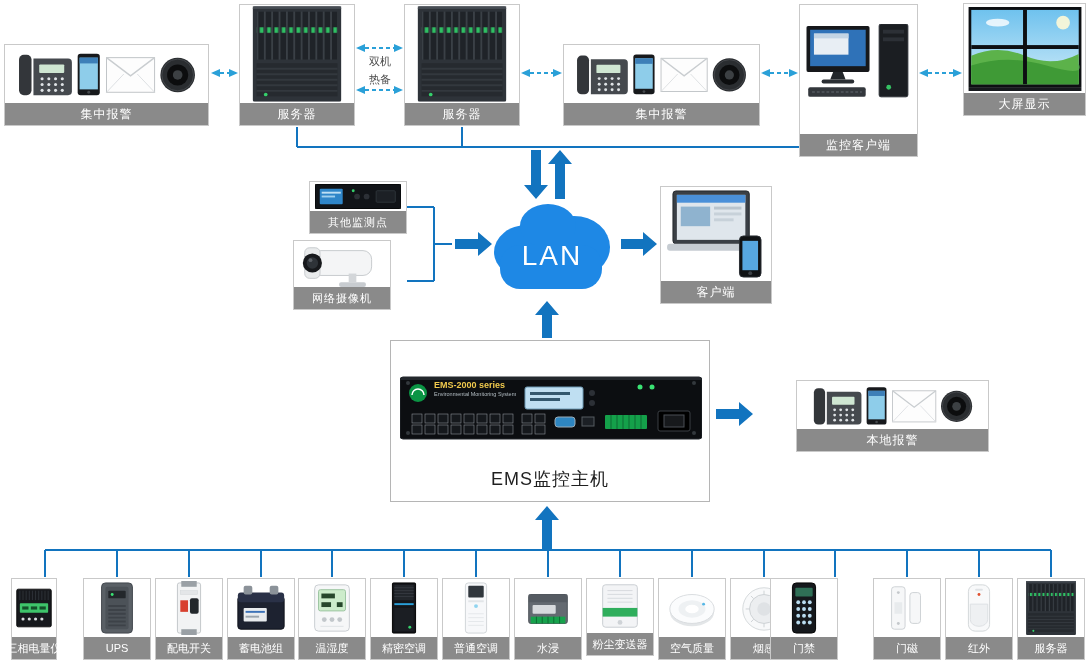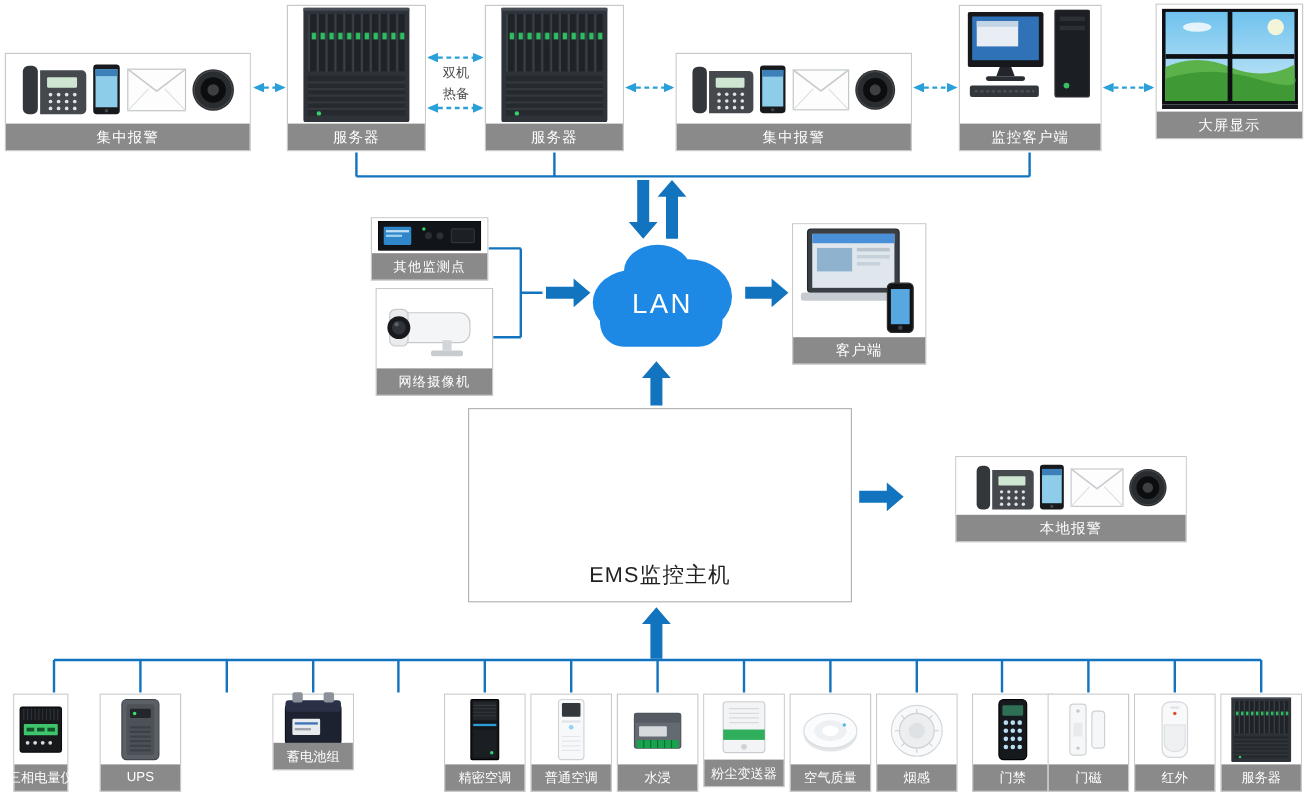--- a/index.html
+++ b/index.html
@@ -8,21 +8,21 @@
   #stage{position:relative;width:1090px;height:662px;background:#fff;overflow:hidden}
   #wires{position:absolute;left:0;top:0;width:1090px;height:662px;z-index:0}
   .wire{stroke:#1274bf;stroke-width:2;fill:none}
   .dash{stroke:#2aa0d8;stroke-width:2;fill:none;stroke-dasharray:4 3}
   .thick{fill:#1274bf}
   .node{position:absolute;z-index:1;border:1px solid #c9c9c9;background:#fff;display:flex;flex-direction:column}
   .node .pic{flex:1;display:flex;align-items:center;justify-content:center;min-height:0;background:#fff}
   .node .label{flex:none;height:22px;background:#8a8a8a;color:#fff;display:flex;align-items:center;justify-content:center;font-size:12px;letter-spacing:1px;white-space:nowrap}
   .node.small .label{font-size:11px;letter-spacing:0}
   .hot-standby{position:absolute;z-index:2;left:364px;top:52px;width:32px;font-size:11px;line-height:18px;color:#4a4a4a;text-align:center;word-break:break-all}
-  .lan-text{position:absolute;z-index:2;left:517px;top:240px;width:70px;text-align:center;font-size:23px;color:#fff;letter-spacing:2px}
+  .lan-text{position:absolute;z-index:2;left:517px;top:240px;width:70px;text-align:center;font-size:28px;color:#fff;letter-spacing:2px}
   .ems-box{position:absolute;z-index:1;left:390px;top:340px;width:320px;height:162px;border:1px solid #b5b5b5;background:#fff}
   .ems-device{position:absolute;left:9px;top:30px;width:302px;height:76px}
   .ems-device svg{display:block;width:302px;height:76px}
   .ems-model{position:absolute;left:34px;top:9px;font-size:9px;font-weight:bold;color:#f0c94d;white-space:nowrap}
   .ems-sub{position:absolute;left:34px;top:20px;font-size:5.5px;color:#b4bec4;white-space:nowrap}
   .ems-title{position:absolute;left:0;right:0;bottom:10px;text-align:center;font-size:18px;color:#1f1f1f;letter-spacing:1px}
 </style>
 </head>
 <body>
 
@@ -389,21 +389,21 @@
 
   <div class="node" style="left:563px;top:44px;width:197px;height:82px">
     <div class="pic">
       <svg width="175" height="48" viewBox="0 0 185 52">
           <use href="#ic-alarm"></use>
         </svg>
     </div>
     <div class="label">集中报警</div>
   </div>
 
-  <div class="node" style="left:799px;top:4px;width:119px;height:122px">
+  <div class="node" style="left:799px;top:4px;width:119px;height:153px">
     <div class="pic">
       <svg width="106" height="92" viewBox="0 0 110 96">
           <use href="#ic-pc"></use>
         </svg>
     </div>
     <div class="label">监控客户端</div>
   </div>
 
   <div class="node" style="left:963px;top:3px;width:123px;height:113px">
     <div class="pic">
@@ -416,39 +416,46 @@
 
   <div class="node" style="left:309px;top:181px;width:98px;height:53px">
     <div class="pic">
       <svg width="86" height="25" viewBox="0 0 90 26">
           <use href="#ic-rackmon"></use>
         </svg>
     </div>
     <div class="label small" style="font-size:11px">其他监测点</div>
   </div>
 
-  <div class="node" style="left:313px;top:240px;width:98px;height:90px">
+  <div class="node" style="left:293px;top:240px;width:98px;height:70px">
     <div class="pic">
       <svg width="86" height="50" viewBox="0 0 90 52">
           <use href="#ic-camera"></use>
         </svg>
     </div>
     <div class="label" style="font-size:11px">网络摄像机</div>
   </div>
 
   <div class="node" style="left:660px;top:186px;width:112px;height:118px">
     <div class="pic">
       <svg width="98" height="90" viewBox="0 0 100 92">
           <use href="#ic-laptop"></use>
         </svg>
     </div>
     <div class="label">客户端</div>
   </div>
 
   <div class="ems-box">
+    <div class="ems-device">
+      <svg viewBox="0 0 302 76">
+          <use href="#ic-ems"></use>
+        </svg>
+      <div class="ems-model">EMS-2000 series</div>
+      <div class="ems-sub">Environmental Monitoring System</div>
+    </div>
     <div class="ems-title">EMS监控主机</div>
   </div>
 
   <div class="node" style="left:796px;top:380px;width:193px;height:72px">
     <div class="pic">
       <svg width="160" height="45" viewBox="0 0 185 52">
           <use href="#ic-alarm"></use>
         </svg>
     </div>
     <div class="label">本地报警</div>
@@ -463,28 +470,44 @@
     <div class="label">三相电量仪</div>
   </div>
   <div class="node small" style="left:83px;top:578px;width:68px;height:82px">
     <div class="pic">
         <svg width="54" height="54" viewBox="0 0 56 56">
           <use href="#ic-ups"></use>
         </svg>
       </div>
     <div class="label">UPS</div>
   </div>
-  <div class="node small" style="left:227px;top:578px;width:68px;height:64px">
+  <div class="node small" style="left:155px;top:578px;width:68px;height:82px">
+    <div class="pic">
+        <svg width="54" height="54" viewBox="0 0 56 56">
+          <use href="#ic-breaker"></use>
+        </svg>
+      </div>
+    <div class="label">配电开关</div>
+  </div>
+  <div class="node small" style="left:227px;top:578px;width:68px;height:82px">
     <div class="pic">
         <svg width="54" height="54" viewBox="0 0 56 56">
           <use href="#ic-battery"></use>
         </svg>
       </div>
     <div class="label">蓄电池组</div>
   </div>
+  <div class="node small" style="left:298px;top:578px;width:68px;height:82px">
+    <div class="pic">
+        <svg width="54" height="54" viewBox="0 0 56 56">
+          <use href="#ic-thermo"></use>
+        </svg>
+      </div>
+    <div class="label">温湿度</div>
+  </div>
   <div class="node small" style="left:370px;top:578px;width:68px;height:82px">
     <div class="pic">
         <svg width="54" height="54" viewBox="0 0 56 56">
           <use href="#ic-crac"></use>
         </svg>
       </div>
     <div class="label">精密空调</div>
   </div>
   <div class="node small" style="left:442px;top:578px;width:68px;height:82px">
     <div class="pic">
@@ -519,21 +542,21 @@
     <div class="label">空气质量</div>
   </div>
   <div class="node small" style="left:730px;top:578px;width:68px;height:82px">
     <div class="pic">
         <svg width="54" height="54" viewBox="0 0 56 56">
           <use href="#ic-smoke"></use>
         </svg>
       </div>
     <div class="label">烟感</div>
   </div>
-  <div class="node small" style="left:810px;top:578px;width:68px;height:82px">
+  <div class="node small" style="left:770px;top:578px;width:68px;height:82px">
     <div class="pic">
         <svg width="54" height="54" viewBox="0 0 56 56">
           <use href="#ic-access"></use>
         </svg>
       </div>
     <div class="label">门禁</div>
   </div>
   <div class="node small" style="left:873px;top:578px;width:68px;height:82px">
     <div class="pic">
         <svg width="54" height="54" viewBox="0 0 56 56">

